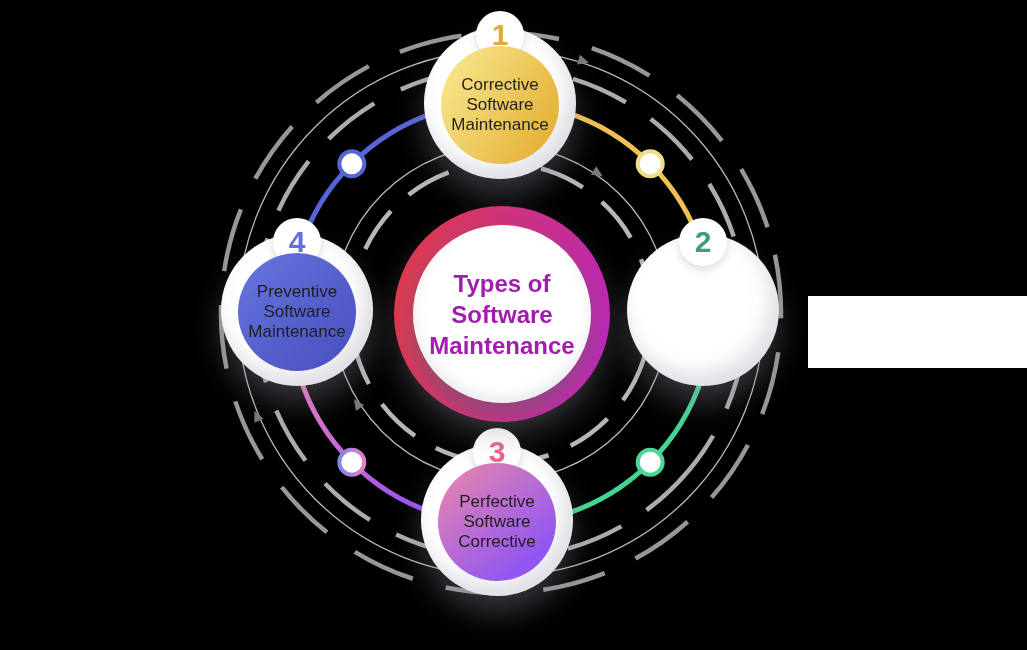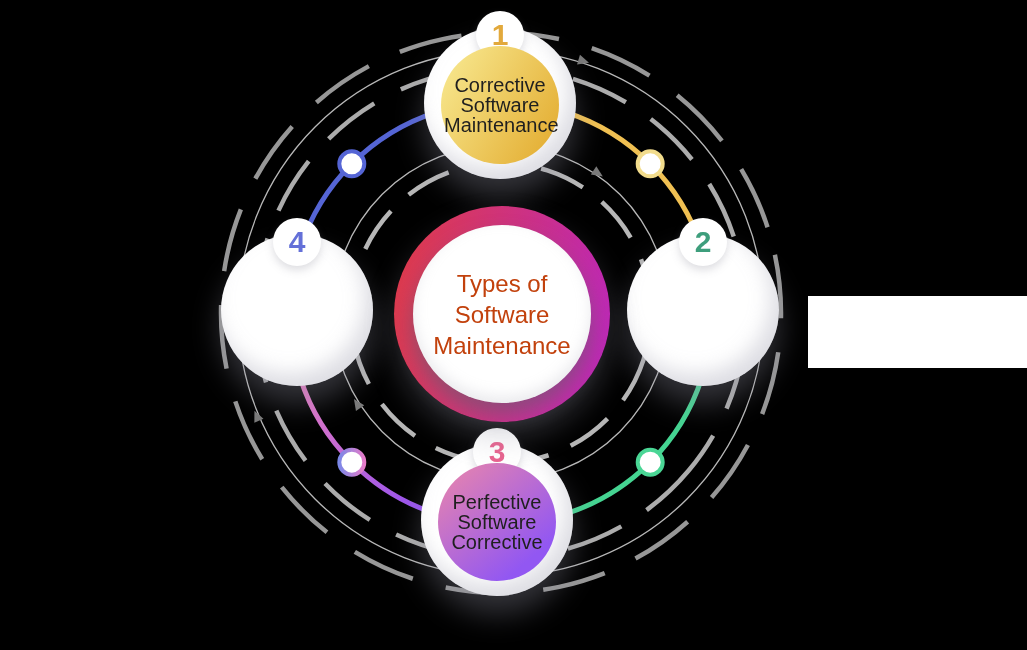--- a/index.html
+++ b/index.html
@@ -7,34 +7,34 @@
          font-family:"Liberation Sans",sans-serif;}
   .stage svg{position:absolute;left:0;top:0;}
 
   
   .center-ring{position:absolute;left:394px;top:206px;width:216px;height:216px;border-radius:50%;
 ;    background:linear-gradient(100deg,#DC3A50 8%,#BE29B4 92%);
     box-shadow:0 16px 30px rgba(150,150,165,.30);}
   .center-white{position:absolute;inset:19px;border-radius:50%;background:#ffffff;
     box-shadow:0 12px 20px rgba(95,95,110,.55), inset 0 -6px 14px rgba(170,170,185,.25);
     display:flex;align-items:center;justify-content:center;}
-  .center-title{width:160px;text-align:center;font-weight:400;font-size:24px;line-height:31px;color:#c2410c;}
+  .center-title{width:160px;text-align:center;font-weight:700;font-size:24px;line-height:31px;color:#a21caf;}
 
   
   .node{position:absolute;width:152px;height:152px;}
   .node .shell{position:absolute;inset:0;border-radius:50%;background:#ffffff;
     box-shadow:0 18px 30px rgba(150,150,165,.35), inset -8px -12px 20px rgba(165,165,182,.38);}
   .node .badge{position:absolute;left:50%;top:-16px;transform:translateX(-50%);
     width:48px;height:48px;border-radius:50%;background:#ffffff;
     box-shadow:0 4px 8px rgba(120,120,135,.25);}
   .node .inner{position:absolute;left:17px;top:19px;width:118px;height:118px;border-radius:50%;
     display:flex;align-items:center;justify-content:center;}
   .node .num{position:absolute;left:50%;top:-14px;transform:translateX(-50%);
     width:48px;text-align:center;font-weight:700;font-size:30px;line-height:44px;}
-  .node .label{width:112px;text-align:center;font-size:20px;line-height:20px;color:#1F1F1F;}
+  .node .label{width:112px;text-align:center;font-size:17px;line-height:20px;color:#1F1F1F;}
 
   .node--1 .inner{background:linear-gradient(120deg,#F7E68C 8%,#E3AC30 95%);}
   .node--1 .num{color:#E2A93C;}
   .node--2 .inner{background:linear-gradient(135deg,#93EAAC 5%,#2EC77E 90%);}
   .node--2 .num{color:#3E9E7C;}
   .node--3 .inner{background:linear-gradient(140deg,#E784AE 5%,#9257F2 80%);}
   .node--3 .num{color:#E8638F;}
   .node--4 .inner{background:linear-gradient(135deg,#6372DB 10%,#4A4FC0 95%);}
   .node--4 .num{color:#6470D8;}
 
@@ -106,20 +106,23 @@
     <div class="badge"></div>
     <div class="inner">
       <div class="label">Perfective Software Corrective</div>
     </div>
     <div class="num">3</div>
   </div>
 
   <div class="node node--4">
     <div class="shell"></div>
     <div class="badge"></div>
+    <div class="inner">
+      <div class="label">Preventive Software Maintenance</div>
+    </div>
     <div class="num">4</div>
   </div>
 
   <div class="center-ring">
     <div class="center-white">
       <div class="center-title">Types of Software Maintenance</div>
     </div>
   </div>
 
   <div class="white-patch"></div>

